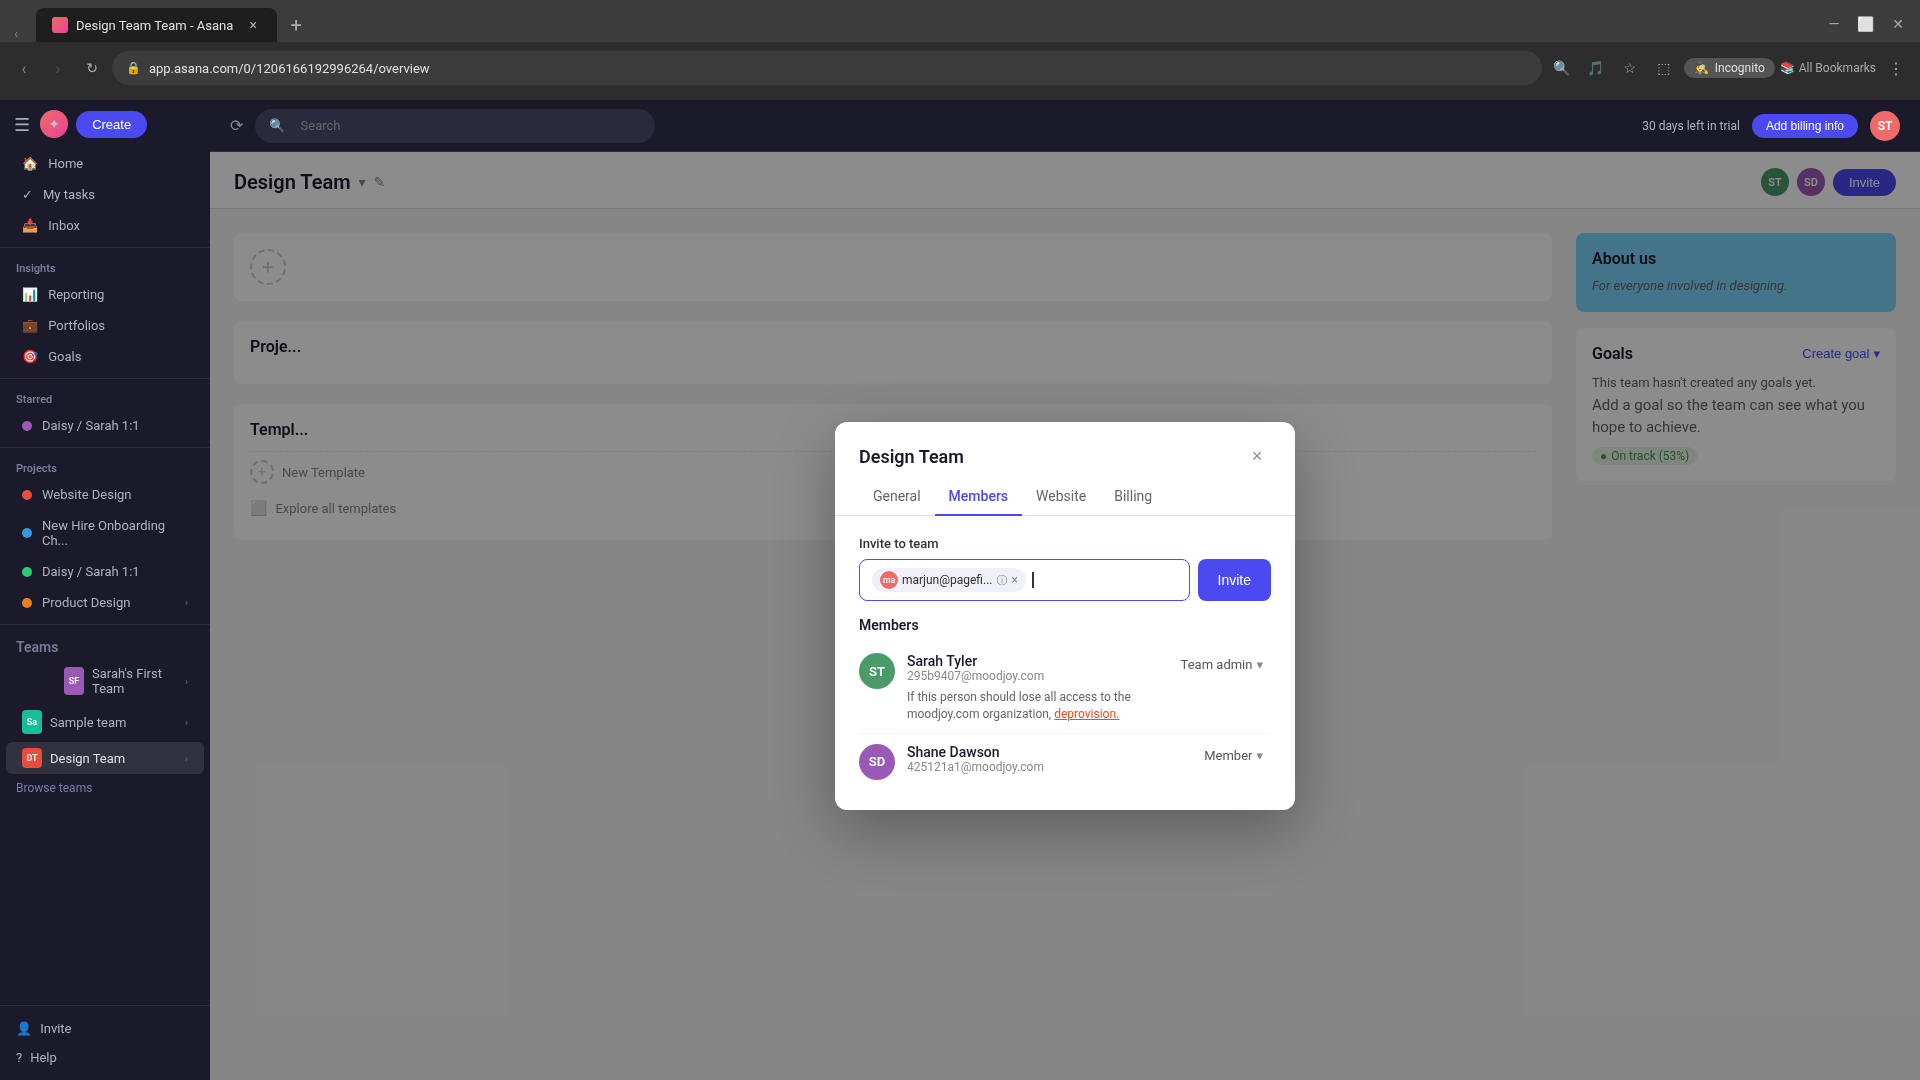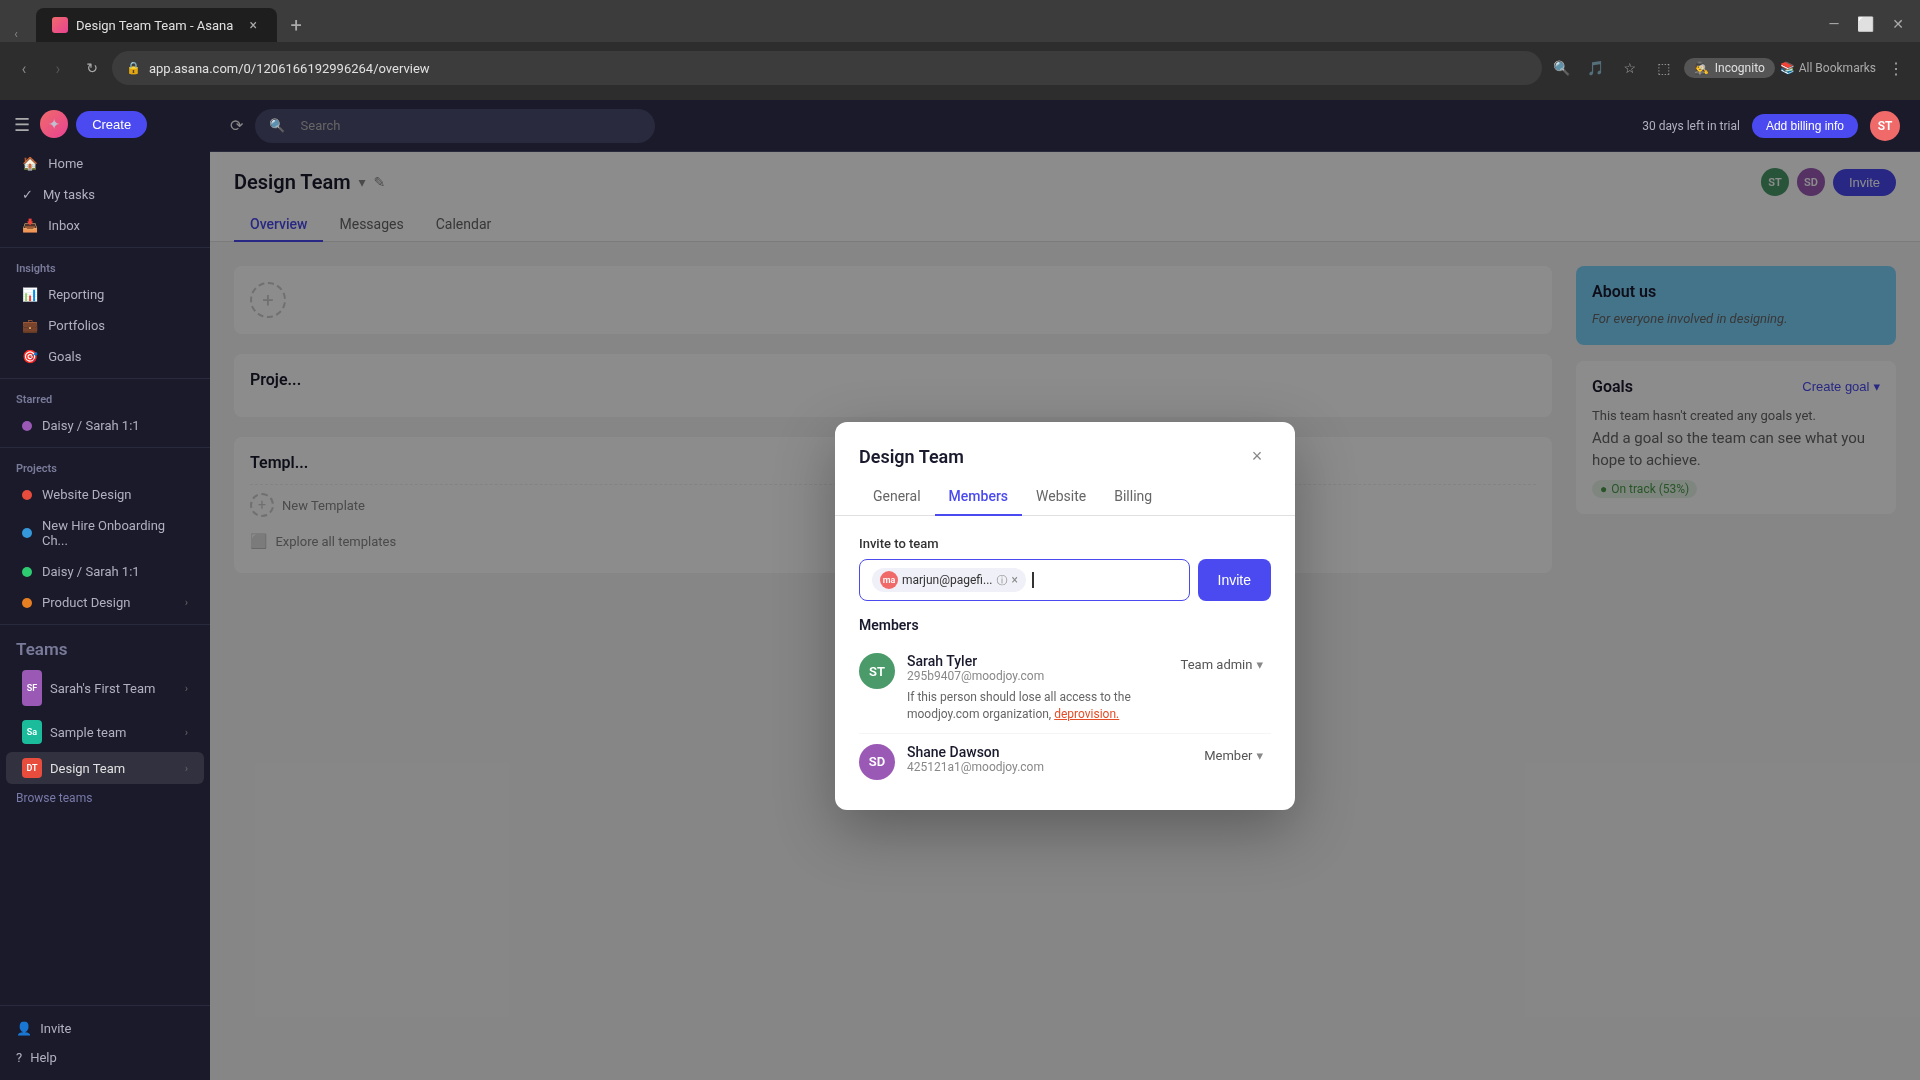--- a/index.html
+++ b/index.html
@@ -118,23 +118,23 @@
       <span>Daisy / Sarah 1:1</span>
     </div>
     <div style="display:flex; align-items:center; gap:10px; padding:7px 16px; cursor:pointer; font-size:13px; color:#b0b0c0; border-radius:6px; margin:1px 6px;">
       <div style="width:10px; height:10px; border-radius:50%; background:#e67e22; flex-shrink:0;"></div>
       <span>Product Design</span>
       <span style="margin-left:auto; color:#666; font-size:11px;">›</span>
     </div>
 
     <hr style="border:none; border-top:1px solid #2a2a3e; margin:6px 0;">
 
-    <div style="font-size:17px; font-weight:600; color:#7a7a9a; padding:8px 16px 4px;">Teams</div>
+    <div style="font-size:14px; font-weight:600; color:#7a7a9a; padding:8px 16px 4px;">Teams</div>
     <div style="display:flex; align-items:center; gap:8px; padding:6px 16px; cursor:pointer; font-size:13px; color:#b0b0c0; border-radius:6px; margin:1px 6px;">
-      <div style="width:20px; height:36px; border-radius:4px; background:#9b59b6; display:flex; align-items:center; justify-content:center; font-size:9px; font-weight:600; color:white; flex-shrink:0;">SF</div>
+      <div style="width:20px; height:28px; border-radius:4px; background:#9b59b6; display:flex; align-items:center; justify-content:center; font-size:9px; font-weight:600; color:white; flex-shrink:0;margin-left:42px;">SF</div>
       <span>Sarah's First Team</span>
       <span style="margin-left:auto; color:#666; font-size:11px;">›</span>
     </div>
     <div style="display:flex; align-items:center; gap:8px; padding:6px 16px; cursor:pointer; font-size:13px; color:#b0b0c0; border-radius:6px; margin:1px 6px;">
       <div style="width:20px; height:24px; border-radius:4px; background:#1abc9c; display:flex; align-items:center; justify-content:center; font-size:9px; font-weight:600; color:white; flex-shrink:0;">Sa</div>
       <span>Sample team</span>
       <span style="margin-left:auto; color:#666; font-size:11px;">›</span>
     </div>
     <div style="display:flex; align-items:center; gap:8px; padding:6px 16px; cursor:pointer; font-size:13px; color:#e0e0e0; border-radius:6px; margin:1px 6px; background:rgba(255,255,255,0.1);">
       <div style="width:20px; height:20px; border-radius:4px; background:#e74c3c; display:flex; align-items:center; justify-content:center; font-size:9px; font-weight:600; color:white; flex-shrink:0;">DT</div>
@@ -176,25 +176,20 @@
         <div style="display:flex; align-items:center; gap:8px; margin-bottom:12px;">
           <span style="font-size:20px; font-weight:600; color:#1a1a2e;">Design Team</span>
           <span style="color:#888; cursor:pointer; font-size:14px;">▾</span>
           <span style="color:#888; cursor:pointer; font-size:14px;">✎</span>
           <div style="margin-left:auto; display:flex; align-items:center; gap:8px;">
             <div style="width:28px; height:28px; border-radius:50%; background:#4a9a6a; display:flex; align-items:center; justify-content:center; color:white; font-size:11px; font-weight:600;">ST</div>
             <div style="width:28px; height:28px; border-radius:50%; background:#9b59b6; display:flex; align-items:center; justify-content:center; color:white; font-size:11px; font-weight:600;">SD</div>
             <button style="background:#4a4af0; color:white; border:none; border-radius:16px; padding:6px 16px; font-size:13px; cursor:pointer; font-weight:500;">Invite</button>
           </div>
         </div>
-        <div style="display:flex; gap:0;">
-          <div style="padding:8px 16px; font-size:14px; color:#4a4af0; cursor:pointer; border-bottom:2px solid #4a4af0; font-weight:500; margin-bottom:-1px;">Overview</div>
-          <div style="padding:8px 16px; font-size:14px; color:#666; cursor:pointer; border-bottom:2px solid transparent; margin-bottom:-1px;">Messages</div>
-          <div style="padding:8px 16px; font-size:14px; color:#666; cursor:pointer; border-bottom:2px solid transparent; margin-bottom:-1px;">Calendar</div>
-        </div>
       </div>
 
       <div style="padding:24px; display:grid; grid-template-columns:1fr 320px; gap:24px; background:#f5f5f5; height:calc(100% - 110px); overflow-y:auto;">
 
         <div>
           <div style="background:white; border-radius:8px; padding:16px; margin-bottom:20px;">
             <div style="width:36px; height:36px; border-radius:50%; border:2px dashed #ccc; display:flex; align-items:center; justify-content:center; color:#ccc; font-size:20px; cursor:pointer;">+</div>
           </div>
           <div style="background:white; border-radius:8px; padding:16px; margin-bottom:20px;">
             <div style="font-size:16px; font-weight:600; color:#1a1a2e; margin-bottom:12px;">Proje...</div>

